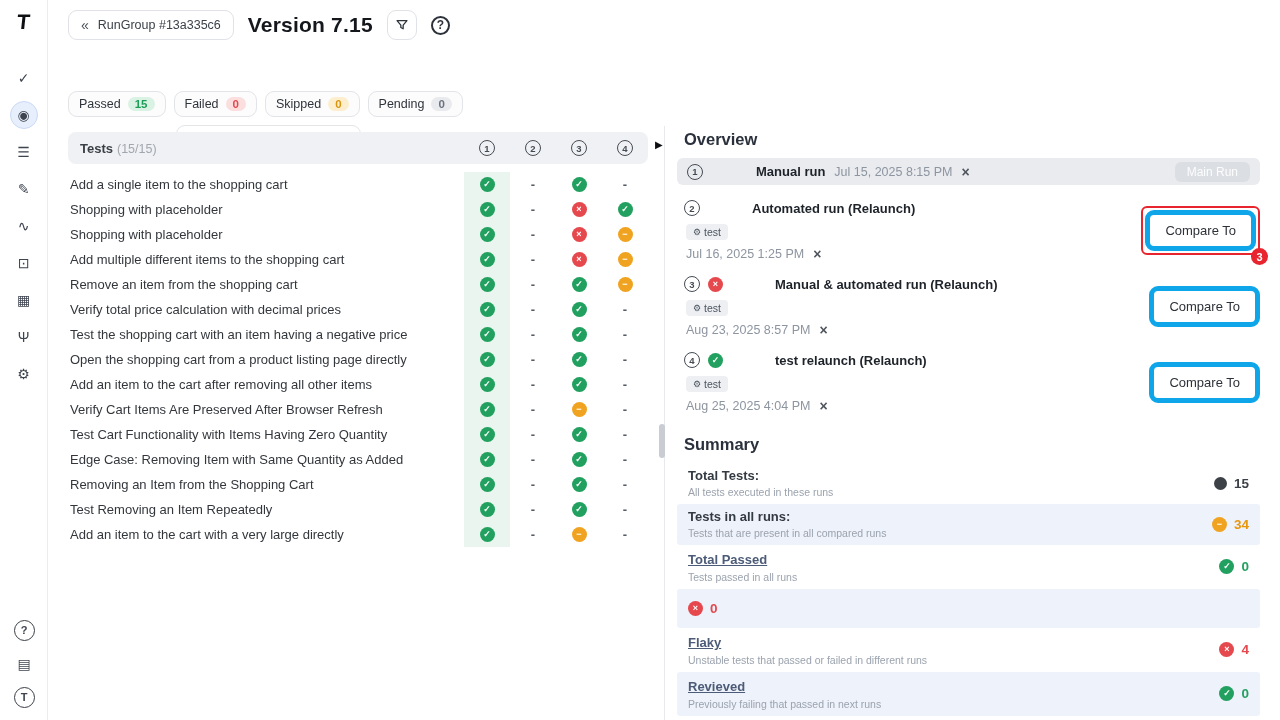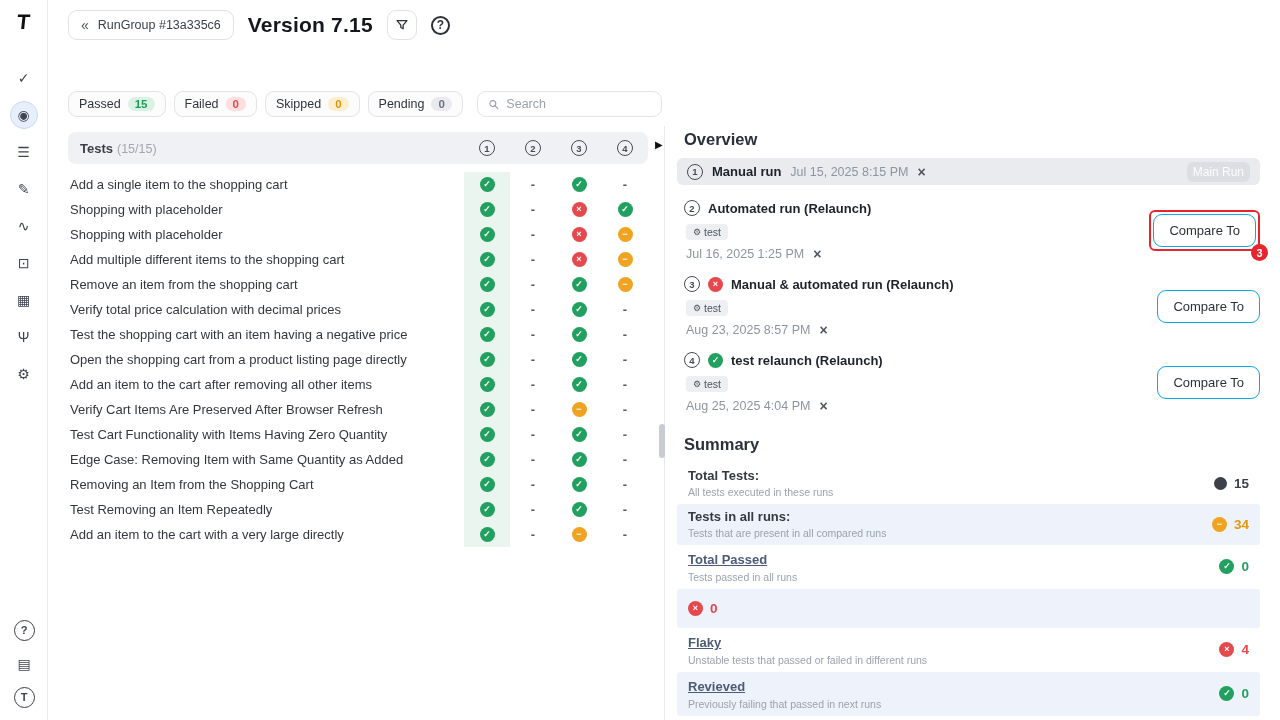--- a/index.html
+++ b/index.html
@@ -23,21 +23,21 @@
   .back-btn { display:flex; align-items:center; gap:9px; border:1px solid #e0e2e7; border-radius:9px;
     background:#fff; padding:6px 12px; font-size:12.5px; color:#3c424a; cursor:pointer; font-family:inherit; }
   .back-btn .chev { font-size:14px; color:#4a4f57; }
   .title { font-size:21px; font-weight:700; color:#14171c; letter-spacing:.2px; }
   .filter-btn { width:30px; height:30px; border:1px solid #e0e2e7; border-radius:9px; background:#fff;
     display:flex; align-items:center; justify-content:center; cursor:pointer; }
   .help-btn { width:19px; height:19px; border-radius:50%; border:2px solid #2c313a; color:#2c313a;
     font-size:12px; font-weight:700; display:flex; align-items:center; justify-content:center; cursor:pointer; }
 
   
-  .filters { position:absolute; top:91px; left:68px; display:flex; align-items:center; gap:8px; }
+  .filters { position:absolute; top:91px; left:68px; display:flex; align-items:center; gap:8px;flex-direction:column; }
   .pill { display:flex; align-items:center; gap:7px; border:1px solid #e2e4e8; border-radius:9px;
     background:#fcfcfd; padding:5px 10px; font-size:12.5px; color:#2f343b; cursor:pointer; font-family:inherit; }
   .badge { border-radius:7px; padding:1px 7px; font-size:11.5px; font-weight:700; }
   .badge.passed  { background:#d9f2e3; color:#1d9e57; }
   .badge.failed  { background:#fbdfdf; color:#e5484d; }
   .badge.skipped { background:#fdeecd; color:#d8960f; }
   .badge.pending { background:#e9eaed; color:#6b7280; }
   .search { display:flex; align-items:center; gap:7px; border:1px solid #e3e5e9; border-radius:9px;
     padding:5px 10px; width:185px; margin-left:6px; background:#fff; }
   .search input { border:0; outline:0; font-size:12.5px; width:100%; font-family:inherit; color:#3c424a; }
@@ -68,34 +68,34 @@
   
   .divider { position:absolute; left:664px; top:126px; bottom:0; width:1px; background:#e7e9ed; }
   .collapse-arrow { position:absolute; left:655px; top:139px; font-size:10px; color:#0c0e11; cursor:pointer; }
   .scroll-thumb { position:absolute; left:659px; top:424px; width:6px; height:34px; background:#c9cdd3; border-radius:3px; cursor:pointer; }
 
   
   .right { position:absolute; left:677px; top:130px; width:583px; }
   .section-title { font-size:16.5px; font-weight:700; color:#2b313c; margin:0 0 9px 7px; }
   .run-selected { display:flex; align-items:center; gap:9px; background:#e9ebef; border-radius:6px;
     height:27px; padding:0 10px; margin-bottom:11px; cursor:pointer; }
-  .run-name { font-weight:700; font-size:13px; color:#1e232a; }
+  .run-name { font-weight:700; font-size:13px; color:#1e232a;margin-left:44px; }
   .run-date { font-size:12.5px; color:#8d95a0; }
   .x { color:#50565e; font-size:14px; font-weight:600; cursor:pointer; line-height:1; }
   .main-run-pill { margin-left:auto; background:#dbdee3; color:rgba(255,255,255,.92); border-radius:6px;
-    padding:3px 6px; font-size:12px; }
+    padding:3px 12px; font-size:12px; }
 
   .run-card { display:flex; align-items:center; margin-bottom:7px; padding:4px 0 4px 7px; }
   .run-left { flex:1; }
   .run-line1 { display:flex; align-items:center; gap:8px; margin-bottom:5px; }
   .tag-pill { display:inline-flex; align-items:center; gap:3px; background:#edeff2; border-radius:4px;
     padding:2px 7px; font-size:10.5px; color:#4b5560; margin:0 0 7px 2px; }
   .tag-pill .gear { font-size:9px; }
   .run-line3 { display:flex; align-items:center; gap:9px; margin-left:2px; font-size:12.5px; color:#79828e; }
-  .compare-btn { border:1px solid #0ea5e9; border-radius:9px; background:#fff; padding:8px 15px;
+  .compare-btn { border:5px solid #0ea5e9; border-radius:9px; background:#fff; padding:8px 15px;
     font-size:13px; color:#2d3138; cursor:pointer; font-family:inherit; }
   .annotate { position:relative; border:2px solid var(--annotation,#e8252e); border-radius:6px; padding:2px; }
   .step-badge { position:absolute; right:-10px; bottom:-12px; width:17px; height:17px; border-radius:50%;
     background:var(--annotation,#e8252e); color:#fff; font-size:11px; font-weight:700;
     display:flex; align-items:center; justify-content:center; }
 
   .summary-title { margin-top:18px; }
   .sum-row { display:flex; align-items:center; padding:5px 11px 6px 11px; border-radius:3px; min-height:39px; }
   .sum-row.hl { background:var(--highlight,#eef2fa); }
   .sum-left { flex:1; }

